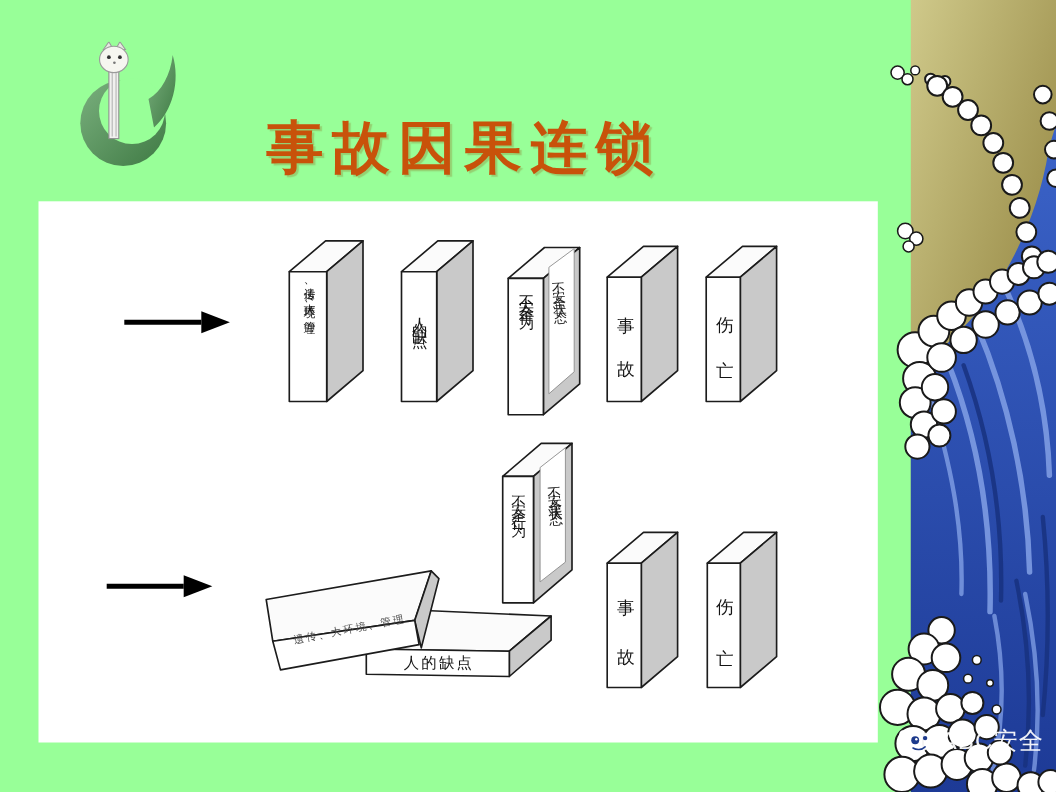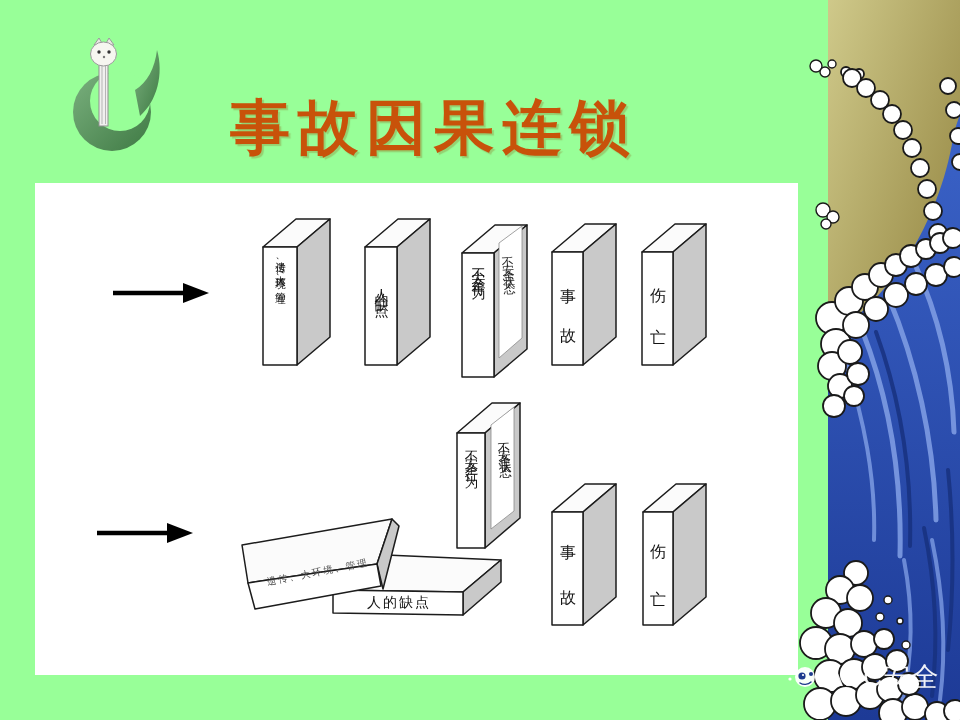--- a/index.html
+++ b/index.html
@@ -1,19 +1,19 @@
 <!DOCTYPE html>
 <html><head>
 <meta charset="utf-8">
 <style>
   html,body{margin:0;padding:0;background:#666;}
   .slide{position:relative;width:960px;height:720px;background:#98ff98;overflow:hidden;
          font-family:"Liberation Sans",sans-serif;}
   
-  .title{position:absolute;left:230px;top:88px;margin:0;font-size:60px;font-weight:bold;
+  .title{position:absolute;left:230px;top:88px;margin:12px;font-size:52px;font-weight:bold;
          letter-spacing:8px;color:#c8520a;text-shadow:2px 2px 1px rgba(140,70,0,.25);white-space:nowrap;text-align:right;}
   
   .panel{position:absolute;left:35px;top:183px;width:763px;height:492px;background:#ffffff;}
   .panel svg.shapes{position:absolute;left:0;top:0;}
   
   .vlabel{position:absolute;writing-mode:vertical-rl;text-orientation:upright;color:#141414;
           text-align:left;font-weight:500;}
   .hlabel{position:absolute;color:#141414;font-weight:500;}
   #lab-d1{left:229px;top:70px;width:33px;height:110px;line-height:33px;font-size:10.5px;letter-spacing:1.4px;}
   #lab-d2{left:331px;top:94px;width:31px;height:80px;line-height:31px;font-size:14px;letter-spacing:5px;}
@@ -35,22 +35,22 @@
   .t{fill:#fbfbfb;stroke:#1c1c1c;stroke-width:1.5;stroke-linejoin:round;}
   .s{fill:#c9c9c9;stroke:#1c1c1c;stroke-width:1.5;stroke-linejoin:round;}
   .lblpoly{fill:#ffffff;stroke:#8a8a8a;stroke-width:.8;}
   .arrowline{stroke:#000;stroke-width:4.5;}
   .arrowhead{fill:#000;}
   .foam{fill:#ffffff;stroke:#1a1a1a;stroke-width:1.8;}
   .foamsoft{fill:#ffffff;stroke:#1a1a1a;stroke-width:1.4;}
   
   .wave{position:absolute;left:796px;top:0;}
   
-  .watermark{position:absolute;left:786px;top:659px;display:flex;align-items:center;gap:5px;
-             color:rgba(255,255,255,.93);font-size:27px;letter-spacing:1px;white-space:nowrap;}
+  .watermark{position:absolute;left:816px;top:659px;display:flex;align-items:center;gap:5px;
+             color:rgba(255,255,255,.93);font-size:22px;letter-spacing:1px;white-space:nowrap;}
   .logo{position:absolute;left:55px;top:38px;}
 </style>
 </head>
 <body>
 
 <div class="slide">
 
   <svg class="logo" width="118" height="115" viewBox="0 0 118 115">
     <defs>
       <linearGradient id="lg" x1="0" y1="0" x2="1" y2="1">

